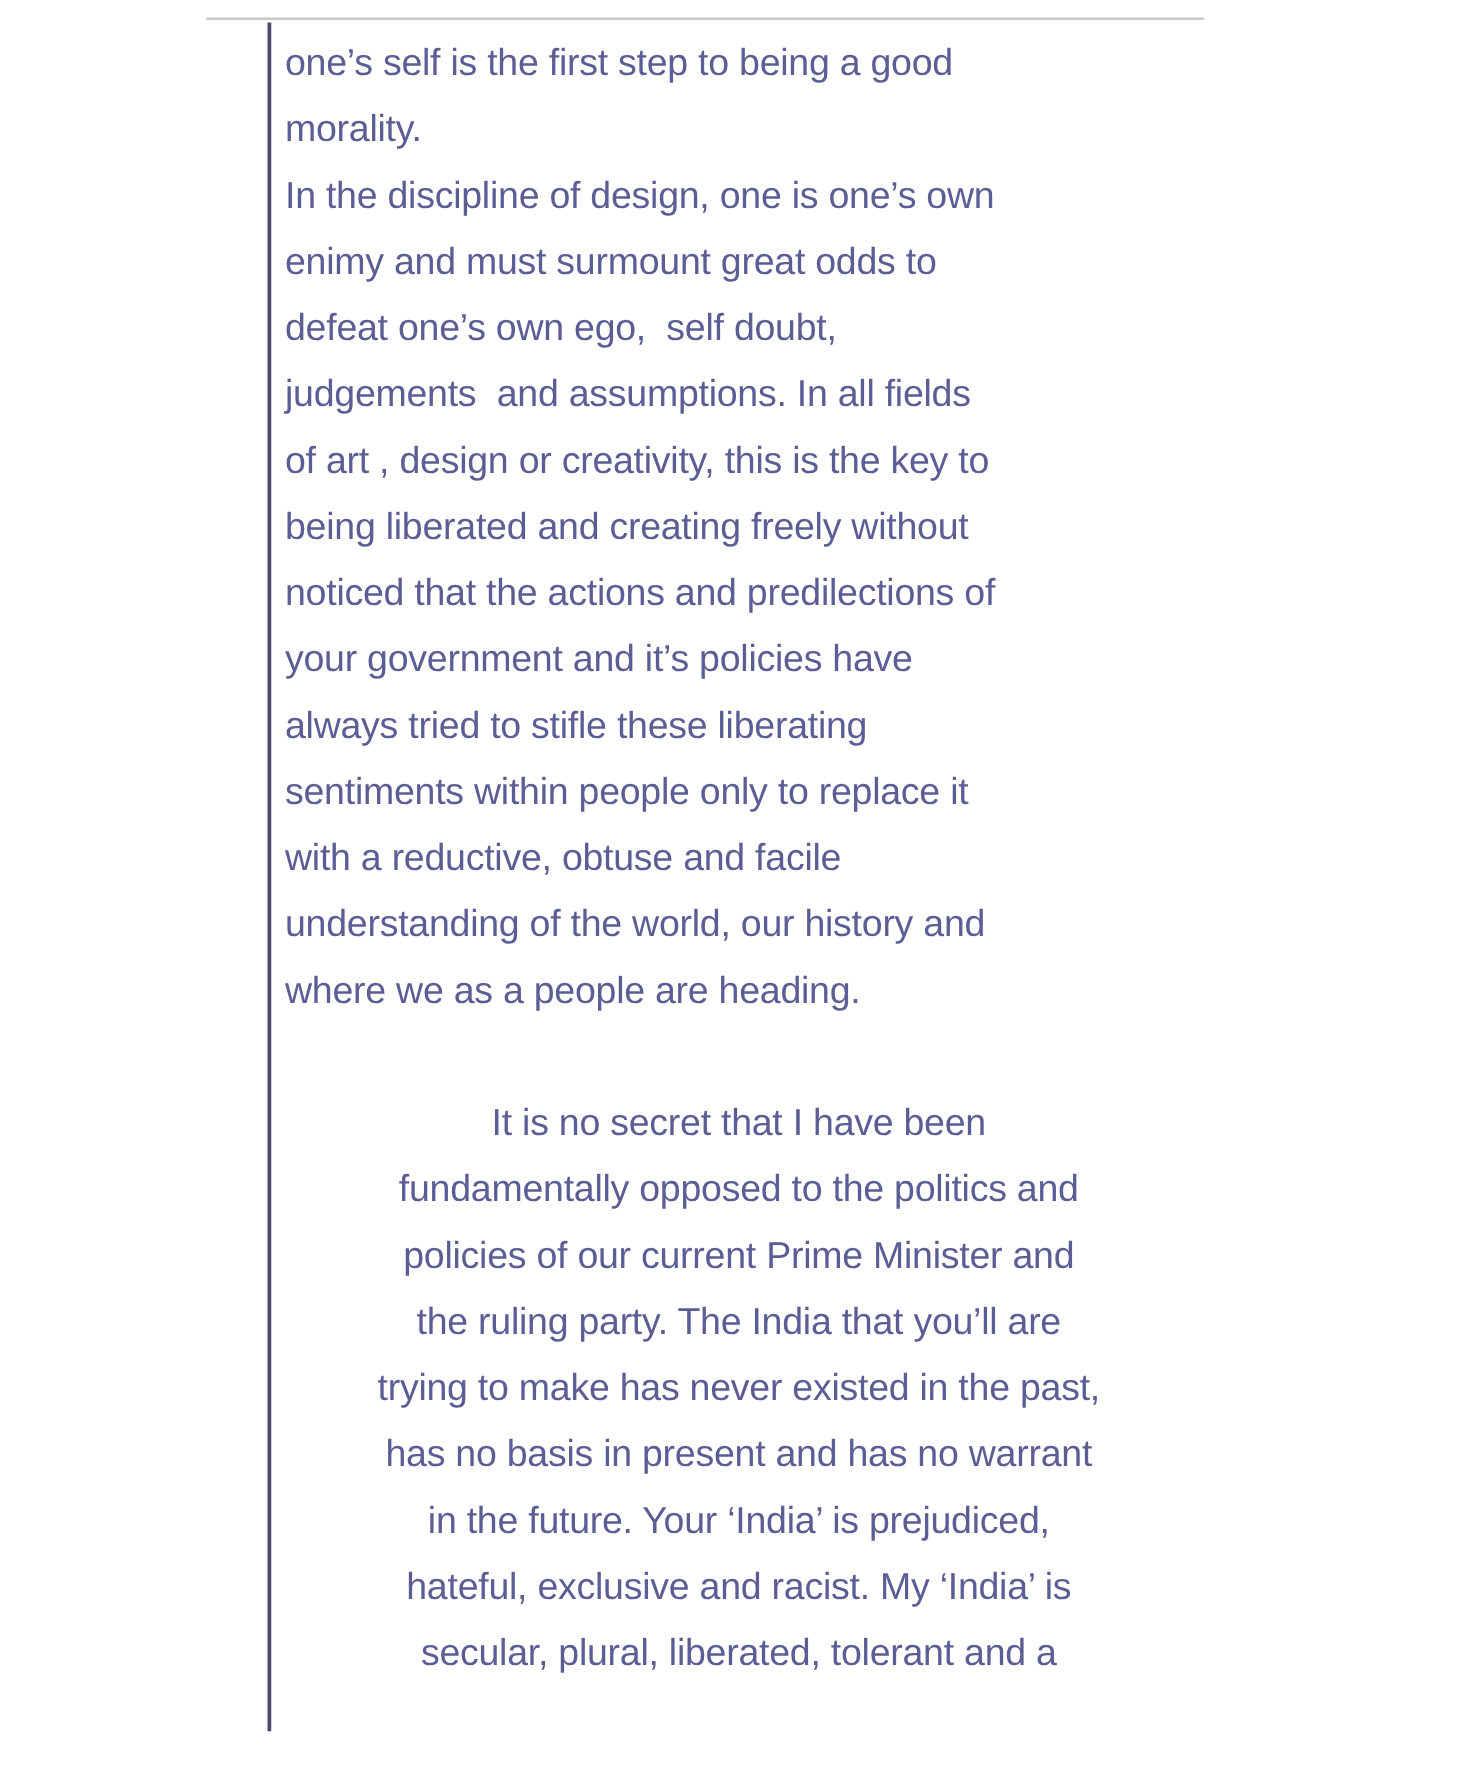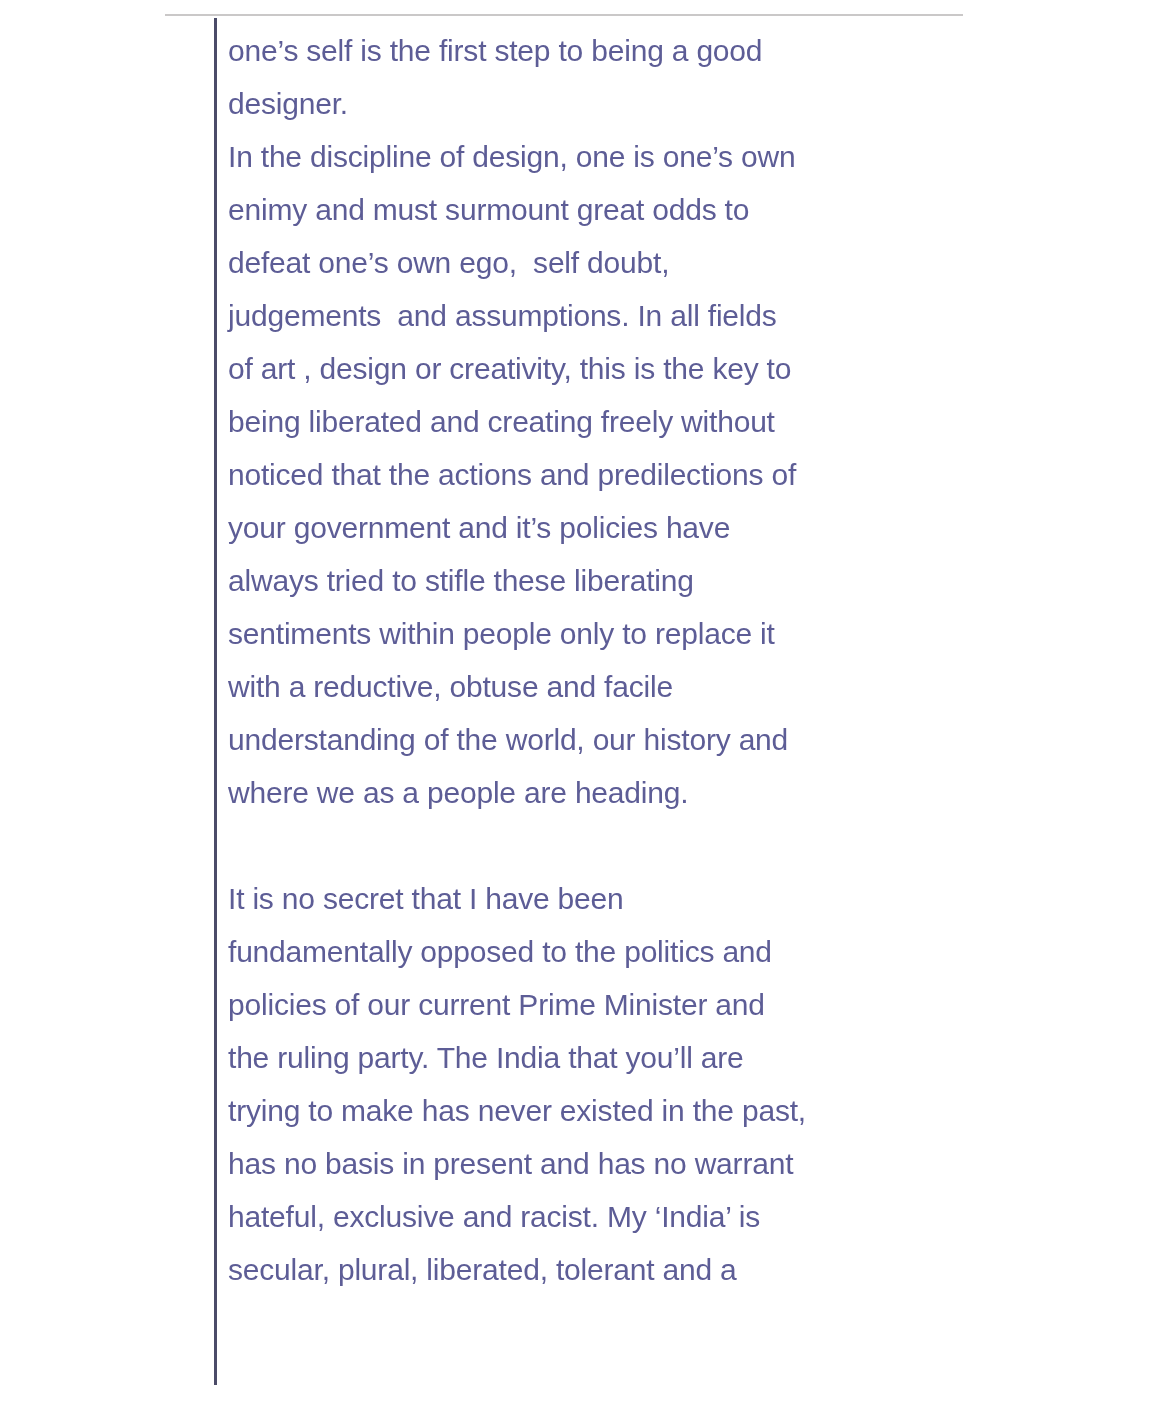--- a/index.html
+++ b/index.html
@@ -49,36 +49,37 @@
     left: 63px;
     top: 8px;
     width: 726px;
     color: var(--text-color);
     font-size: 30px;
     line-height: 53px;
     letter-spacing: -0.2px;
   }
   .paragraph + .paragraph {
     margin-top: 53px;
+    text-align: center;
   }
   .text-line {
     white-space: pre;
     height: 53px;
   }
 </style>
 </head>
 <body>
 
 <div class="canvas">
   <div class="screenshot">
     <div class="quote-bar"></div>
     <div class="text-block">
       <div class="paragraph">
           <div class="text-line">one’s self is the first step to being a good</div>
-          <div class="text-line">designer.</div>
+          <div class="text-line">morality.</div>
           <div class="text-line">In the discipline of design, one is one’s own</div>
           <div class="text-line">enimy and must surmount great odds to</div>
           <div class="text-line">defeat one’s own ego,  self doubt,</div>
           <div class="text-line">judgements  and assumptions. In all fields</div>
           <div class="text-line">of art , design or creativity, this is the key to</div>
           <div class="text-line">being liberated and creating freely without</div>
           <div class="text-line">noticed that the actions and predilections of</div>
           <div class="text-line">your government and it’s policies have</div>
           <div class="text-line">always tried to stifle these liberating</div>
           <div class="text-line">sentiments within people only to replace it</div>
@@ -86,18 +87,19 @@
           <div class="text-line">understanding of the world, our history and</div>
           <div class="text-line">where we as a people are heading.</div>
         </div>
       <div class="paragraph">
           <div class="text-line">It is no secret that I have been</div>
           <div class="text-line">fundamentally opposed to the politics and</div>
           <div class="text-line">policies of our current Prime Minister and</div>
           <div class="text-line">the ruling party. The India that you’ll are</div>
           <div class="text-line">trying to make has never existed in the past,</div>
           <div class="text-line">has no basis in present and has no warrant</div>
+          <div class="text-line">in the future. Your ‘India’ is prejudiced,</div>
           <div class="text-line">hateful, exclusive and racist. My ‘India’ is</div>
           <div class="text-line">secular, plural, liberated, tolerant and a</div>
         </div>
     </div>
   </div>
 </div>
 
 </body></html>

